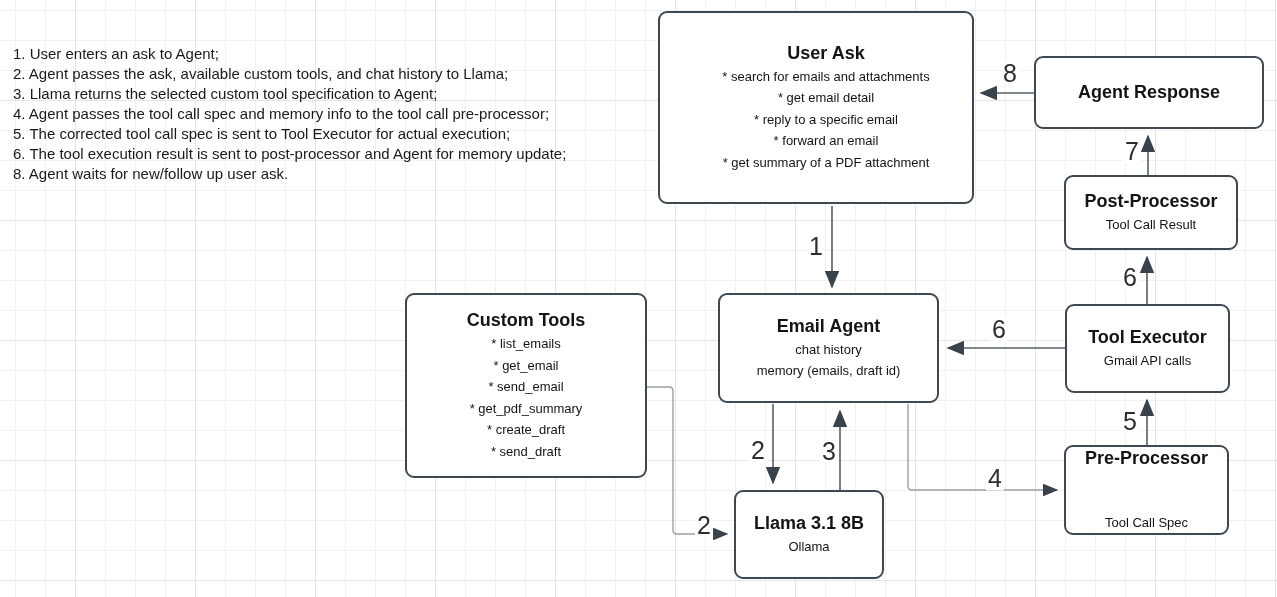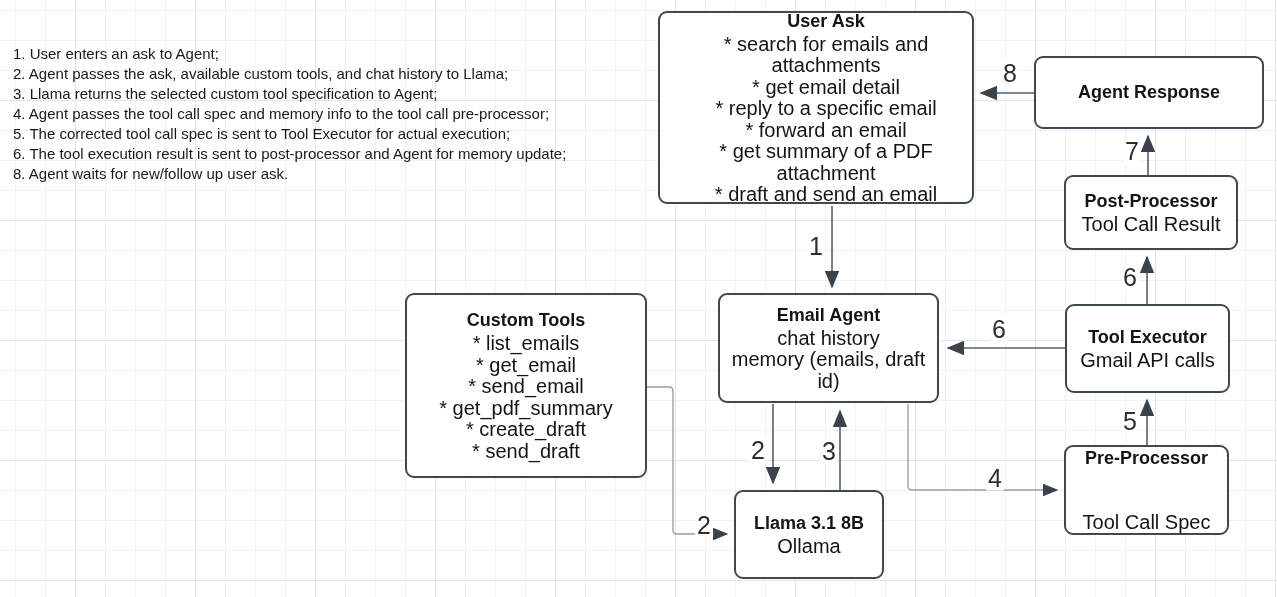--- a/index.html
+++ b/index.html
@@ -19,21 +19,21 @@
     position:absolute; left:13px; top:44px;
     font-size:15px; line-height:20px; color:#191919; white-space:nowrap;
   }
   .node{
     position:absolute; box-sizing:border-box;
     background:#ffffff; border:2px solid #3e4852; border-radius:9px;
     display:flex; flex-direction:column; justify-content:center; align-items:center;
     text-align:center; color:#141414;
   }
   .node .title{font-size:18px; font-weight:bold; line-height:22px; margin-bottom:2px;}
-  .node .line, .node .subtitle{font-size:20px; line-height:21.5px;}
+  .node .line, .node .subtitle{font-size:13px; line-height:21.5px;}
   #svg-layer{position:absolute; left:0; top:0; pointer-events:none;}
   .edge{stroke:#566068; stroke-width:1.6; fill:none;}
   .edge-light{stroke:#9aa0a6; stroke-width:1.4; fill:none;}
   .edge-label{
     position:absolute; transform:translate(-50%,-50%);
     font-size:25px; line-height:1; color:#2e2e2e;
     background:#ffffff; padding:0 2px;
   }
   
   #n-user-ask      {left:658px;  top:11px;  width:316px; height:193px;padding-left:20px;}
@@ -89,21 +89,20 @@
   <div class="edge-label" style="left:1132px; top:151px;">7</div>
   <div class="edge-label" style="left:1010px; top:73px;">8</div>
 
   <div class="node" id="n-user-ask">
     <div class="title">User Ask</div>
     <div class="line">* search for emails and attachments</div>
     <div class="line">* get email detail</div>
     <div class="line">* reply to a specific email</div>
     <div class="line">* forward an email</div>
     <div class="line">* get summary of a PDF attachment</div>
-    <div class="line">* draft and send an email</div>
   </div>
 
   <div class="node" id="n-agent-response">
     <div class="title">Agent Response</div>
   </div>
 
   <div class="node" id="n-post-processor">
     <div class="title">Post-Processor</div>
     <div class="subtitle">Tool Call Result</div>
   </div>

